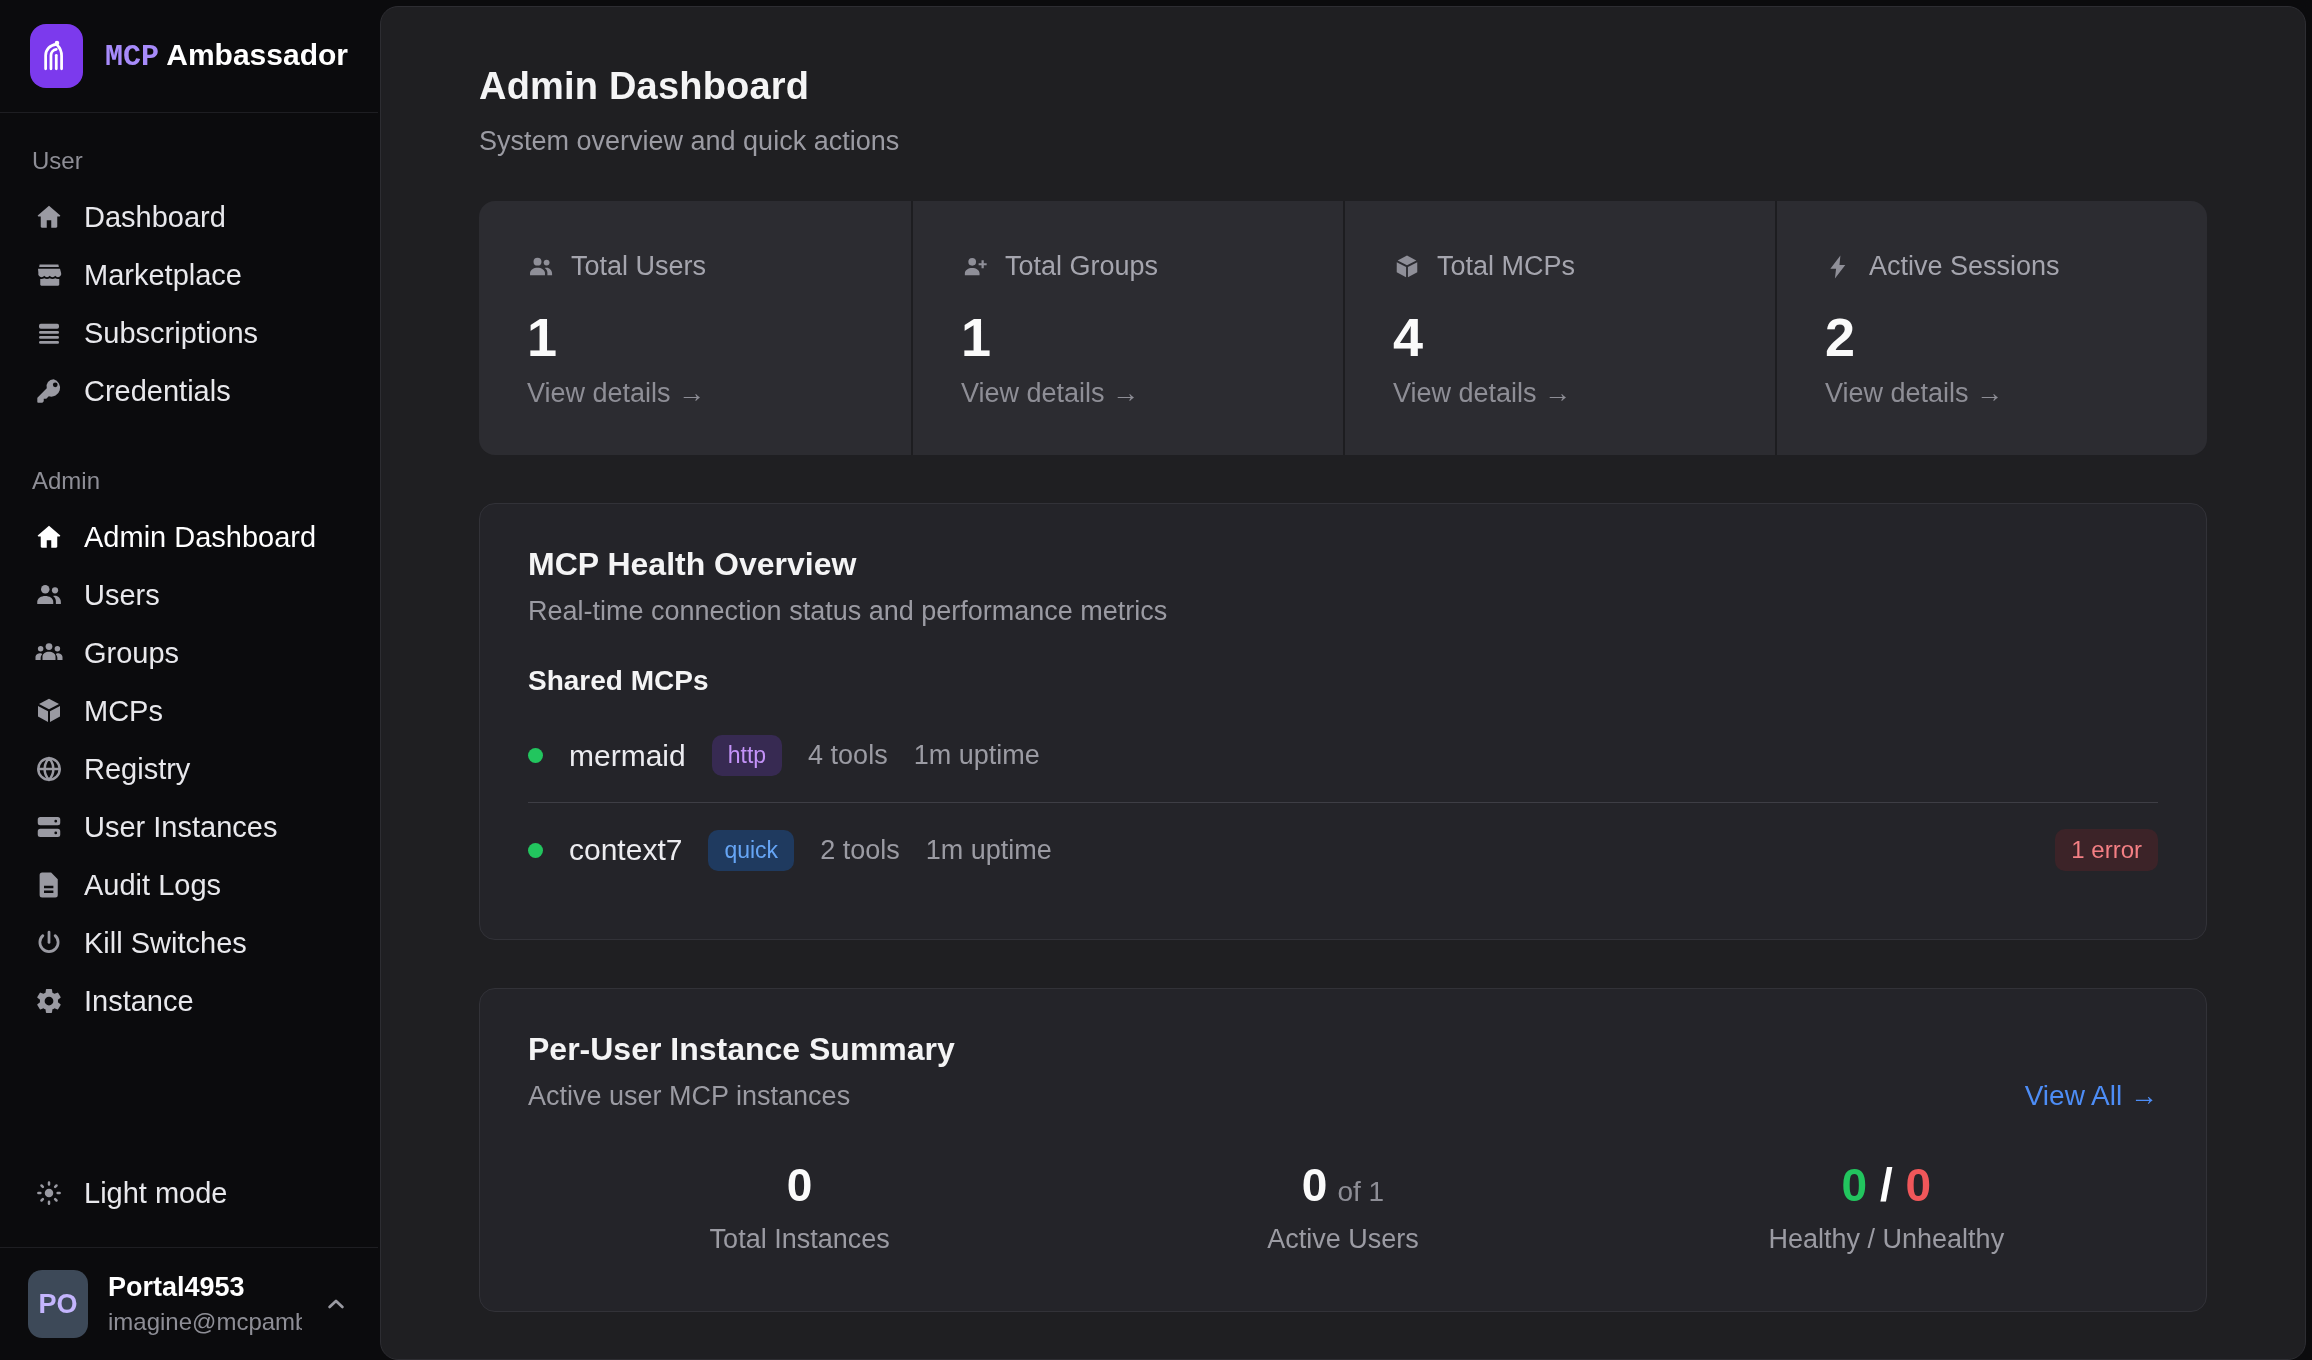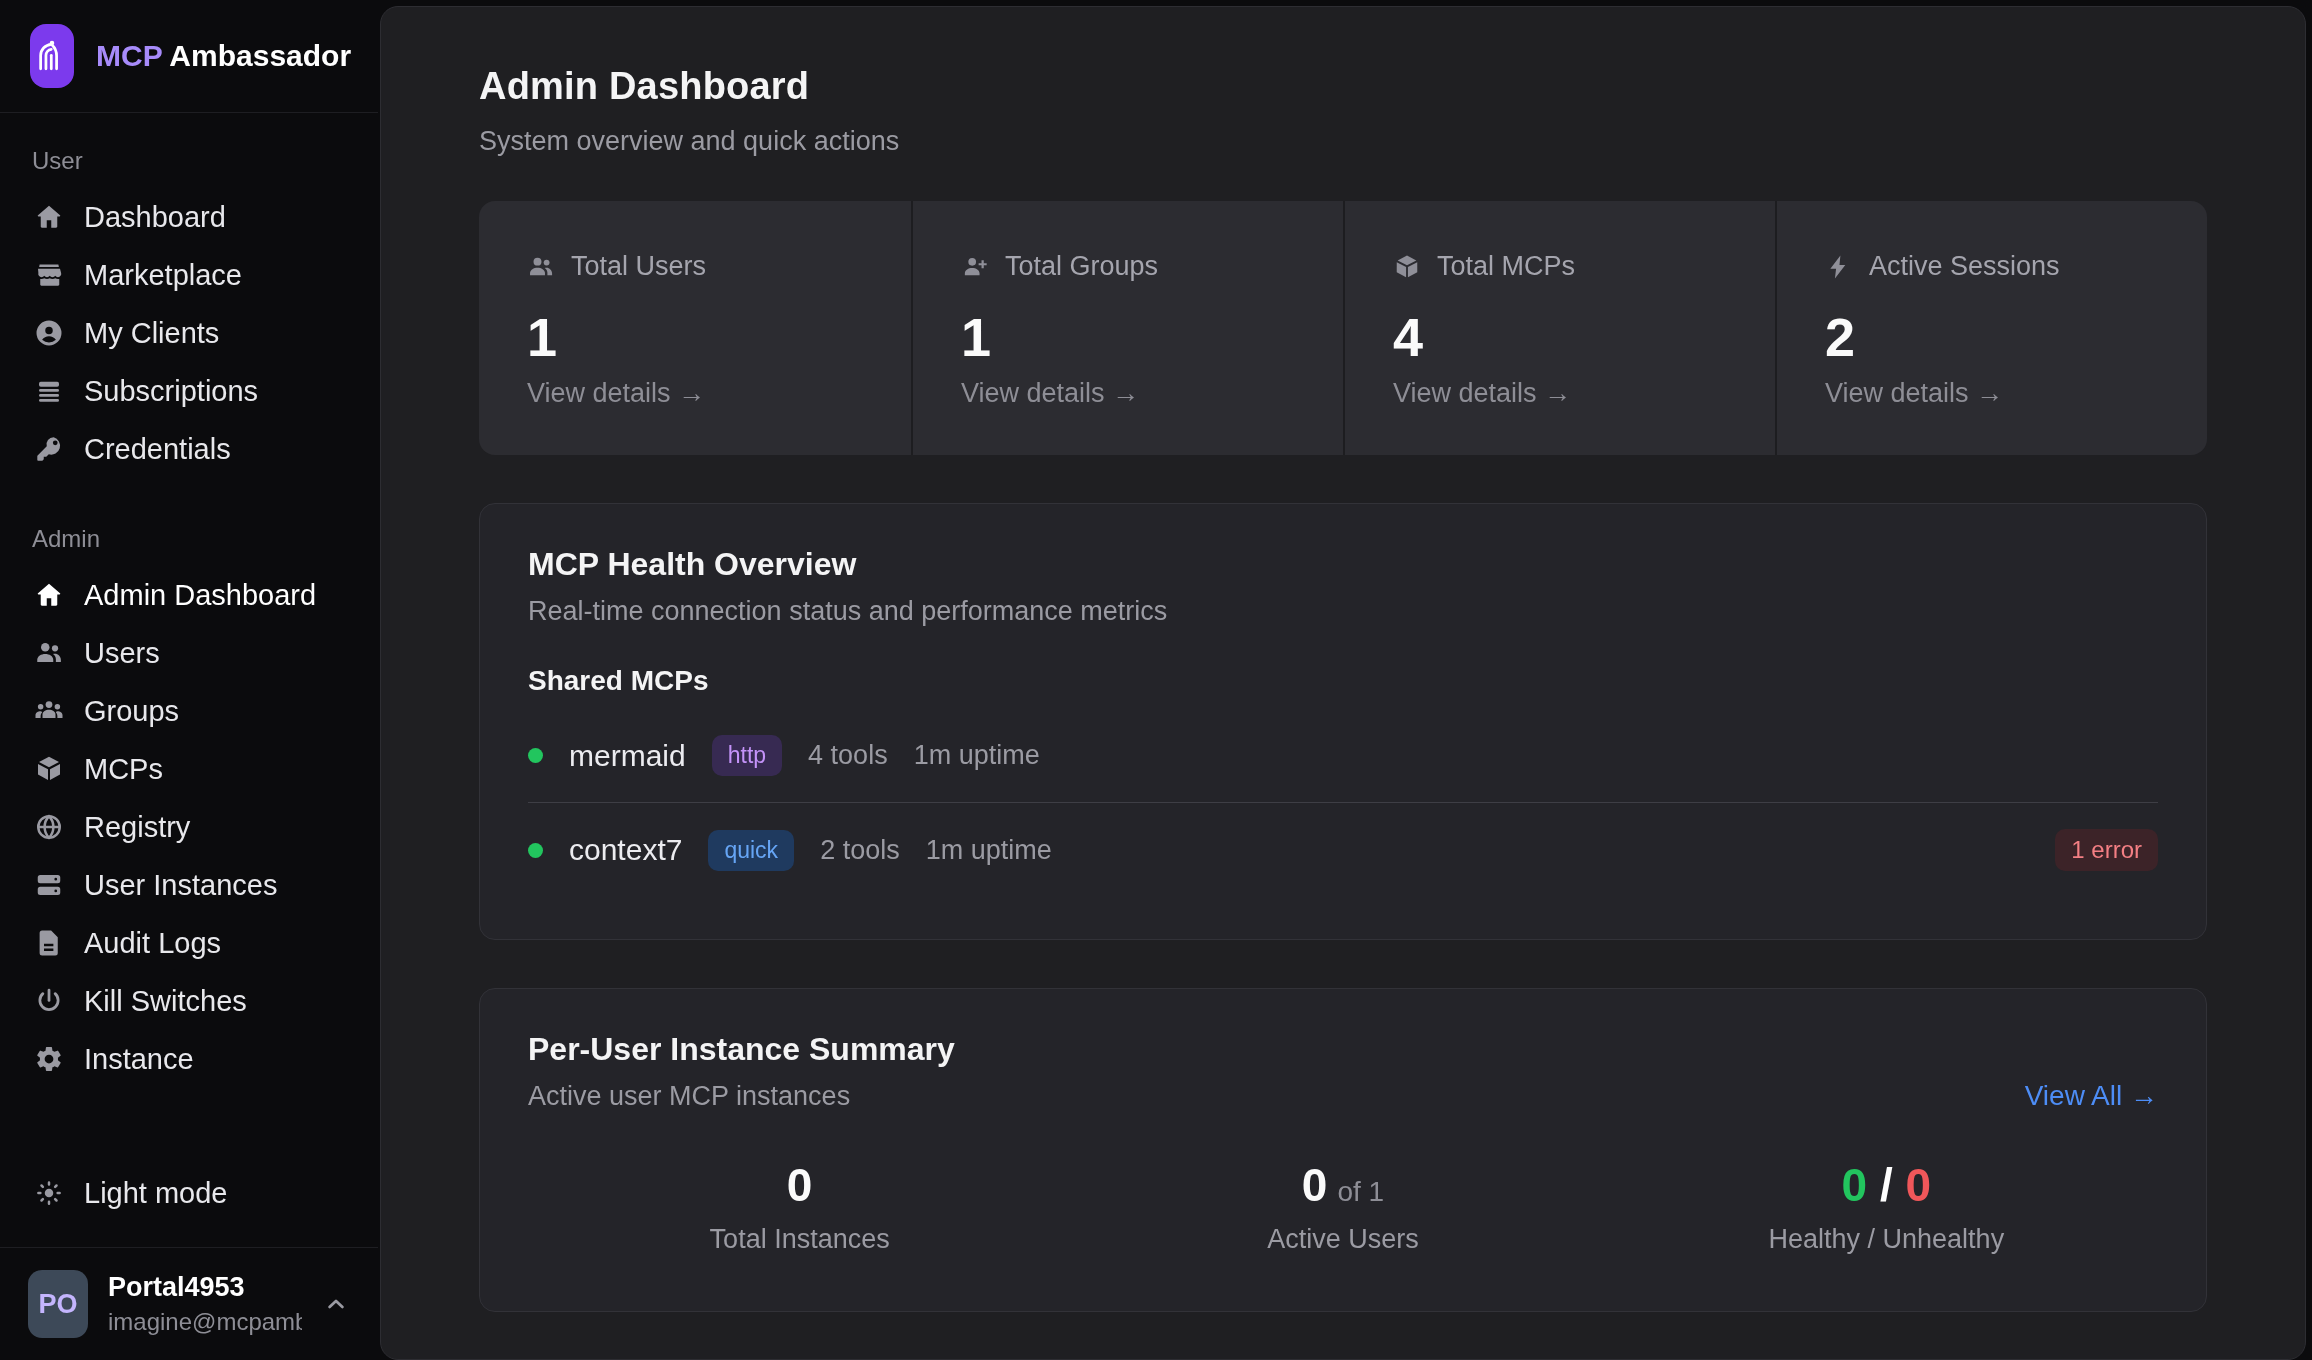--- a/index.html
+++ b/index.html
@@ -11,21 +11,21 @@
     -webkit-font-smoothing:antialiased;
   }
   svg { display:block; }
 
   
   .sidebar { width:378px; flex-shrink:0; display:flex; flex-direction:column; background:var(--sidebar_bg,#0b0b0d); }
   .sb-header { display:flex; align-items:center; gap:22px; padding:0 30px; height:113px; border-bottom:1px solid #1e1e22; flex-shrink:0; }
   .logo { width:64px; height:64px; border-radius:16px; background:var(--brand_purple,#7c3aed); display:flex; align-items:center; justify-content:center; }
   .logo svg { width:44px; height:44px; }
   .brand { font-size:30px; color:#fff; font-weight:700; white-space:nowrap; }
-  .brand .mcp { font-family:Liberation Sans, sans-serif; color:var(--brand_text_purple,#a78bfa); font-weight:700; }
+  .brand .mcp { font-family:Liberation Mono, monospace; color:var(--brand_text_purple,#a78bfa); font-weight:700; }
 
   nav { flex:1; padding:18px 16px 0; overflow:hidden; }
   .section-label { color:var(--text_muted,#8e8e96); font-size:24px; margin:16px 16px 14px; }
   .section-label.later { margin-top:48px; }
   .nav-item { display:flex; align-items:center; gap:20px; height:56px; padding:0 18px; border-radius:12px; color:#e8e8ec; font-size:29px; cursor:pointer; margin-bottom:2px; }
   .nav-item .nico { width:30px; height:30px; color:var(--icon_gray,#9a9aa2); flex-shrink:0; }
   .nav-item .nico svg { width:30px; height:30px; }
   .nav-item.active { color:#ffffff; font-weight:500; }
   .nav-item.active .nico { color:#ffffff; }
 
@@ -116,28 +116,20 @@
           <svg viewBox="0 0 24 24" fill="currentColor">
             <path d="M4.5 3.5h15l.4 2H4.1zM3.2 7h17.6l.9 3.4a2.6 2.6 0 0 1-2.5 3.3c-.9 0-1.7-.45-2.2-1.15-.5.7-1.3 1.15-2.2 1.15s-1.7-.45-2.2-1.15c-.5.7-1.3 1.15-2.2 1.15S8.7 13.25 8.2 12.55c-.5.7-1.3 1.15-2.2 1.15a2.6 2.6 0 0 1-2.5-3.3z"></path>
             <path d="M5 15.1c.33.1.67.15 1 .15.8 0 1.56-.22 2.2-.62.64.4 1.4.62 2.2.62s1.56-.22 2.2-.62c.64.4 1.4.62 2.2.62s1.56-.22 2.2-.62c.64.4 1.4.62 2.2.62.33 0 .67-.05 1-.15v4.5c0 .5-.4.9-.9.9H5.9c-.5 0-.9-.4-.9-.9z"></path>
           </svg>
         </span>
         <span>Marketplace</span>
       </div>
       <div class="nav-item">
         <span class="nico">
           <svg viewBox="0 0 24 24" fill="currentColor">
-            <path fill-rule="evenodd" d="M22 12A10 10 0 1 1 2 12a10 10 0 0 1 20 0zM12 7a3 3 0 1 0 0 6 3 3 0 0 0 0-6zm-5.5 10.4c1.2-1.8 3.3-2.8 5.5-2.8s4.3 1 5.5 2.8a8.2 8.2 0 0 1-11 0z"></path>
-          </svg>
-        </span>
-        <span>My Clients</span>
-      </div>
-      <div class="nav-item">
-        <span class="nico">
-          <svg viewBox="0 0 24 24" fill="currentColor">
             <rect x="4" y="4.5" width="16" height="4" rx="1.4"></rect>
             <rect x="4" y="10.4" width="16" height="2.2" rx="1.1"></rect>
             <rect x="4" y="14.4" width="16" height="2.2" rx="1.1"></rect>
             <rect x="4" y="18.4" width="16" height="2.2" rx="1.1"></rect>
           </svg>
         </span>
         <span>Subscriptions</span>
       </div>
       <div class="nav-item">
         <span class="nico">

